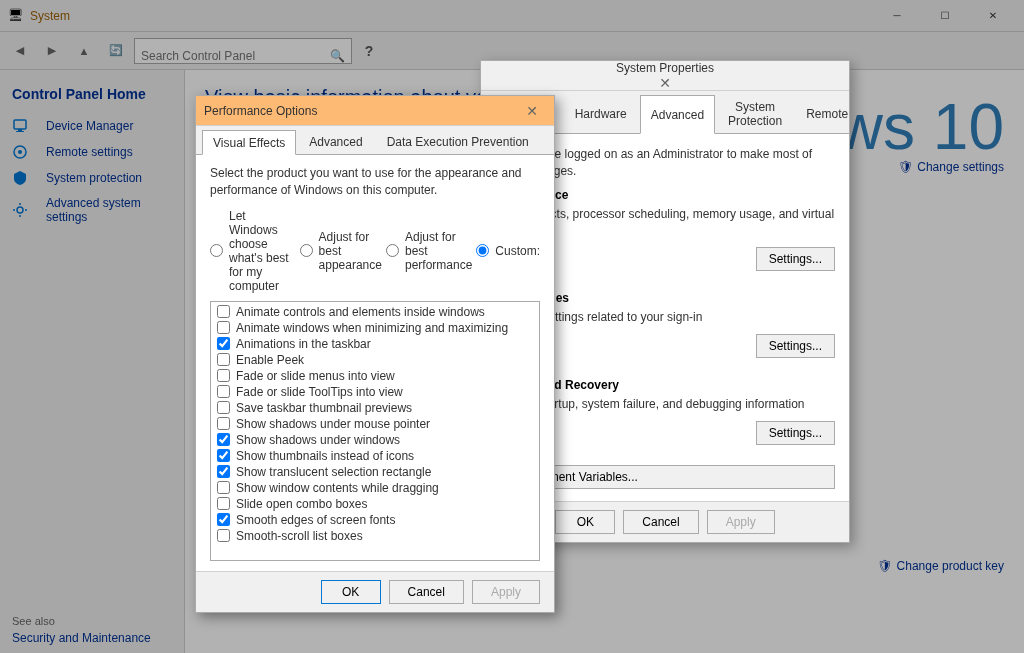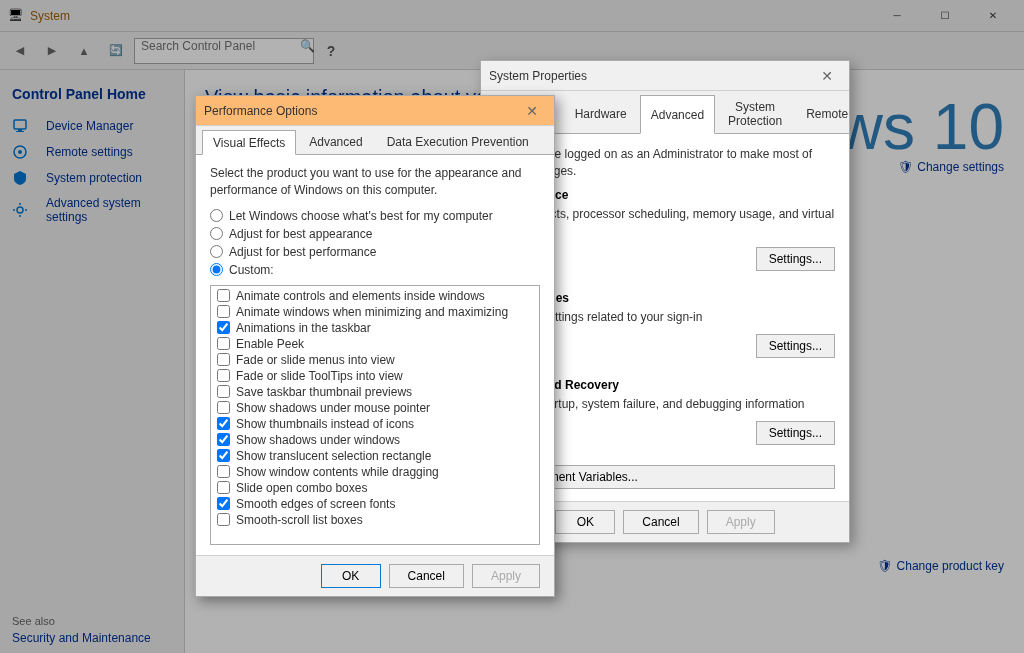--- a/index.html
+++ b/index.html
@@ -77,26 +77,26 @@
       height: 26px;
       background: white;
       border: 1px solid #aaa;
       display: flex;
       align-items: center;
       padding: 0 6px;
       font-size: 12px;
       color: #333;
     }
     .search-box {
-      width: 180px;
+      width: 218px;
       height: 26px;
       border: 1px solid #aaa;
       background: white;
       display: flex;
-      align-items: flex-start;
+      align-items: flex-end;
       padding: 0 6px;
       gap: 4px;
     }
     .search-box input {
       border: none;
       outline: none;
       font-size: 12px;
       flex: 1;
       color: #999;
     }
@@ -246,20 +246,21 @@
       box-shadow: 4px 4px 12px rgba(0,0,0,0.3);
       z-index: 20;
     }
     .dialog-title-bar {
       height: 30px;
       background: #f0f0f0;
       display: flex;
       align-items: center;
       padding: 0 8px;
       border-bottom: 1px solid #d0d0d0;
+      flex-direction: column;
     }
     .dialog-title-text {
       flex: 1;
       font-size: 12px;
       color: #333;
     }
     .dialog-close-btn {
       width: 28px;
       height: 28px;
       background: transparent;
@@ -420,21 +421,21 @@
     }
 
     .perf-description {
       color: #333;
       margin-bottom: 10px;
       line-height: 1.4;
     }
 
     .radio-group {
       display: flex;
-      flex-direction: column;
+      flex-direction: row;
       gap: 4px;
       margin-bottom: 8px;
     }
     .radio-item {
       display: flex;
       align-items: center;
       gap: 6px;
       cursor: pointer;
     }
     .radio-item input[type="radio"] {
@@ -702,25 +703,25 @@
         <label class="checkbox-item">
           <input type="checkbox" style="">
           <span class="checkbox-label">Save taskbar thumbnail previews</span>
         </label>
         <label class="checkbox-item">
           <input type="checkbox" style="">
           <span class="checkbox-label">Show shadows under mouse pointer</span>
         </label>
         <label class="checkbox-item">
           <input type="checkbox" checked="" style="">
+          <span class="checkbox-label">Show shadows under windows</span>
+        </label>
+        <label class="checkbox-item">
+          <input type="checkbox" checked="" style="">
           <span class="checkbox-label">Show thumbnails instead of icons</span>
-        </label>
-        <label class="checkbox-item">
-          <input type="checkbox" checked="" style="">
-          <span class="checkbox-label">Show shadows under windows</span>
         </label>
         <label class="checkbox-item">
           <input type="checkbox" checked="" style="">
           <span class="checkbox-label">Show translucent selection rectangle</span>
         </label>
         <label class="checkbox-item">
           <input type="checkbox" style="">
           <span class="checkbox-label">Show window contents while dragging</span>
         </label>
         <label class="checkbox-item">

